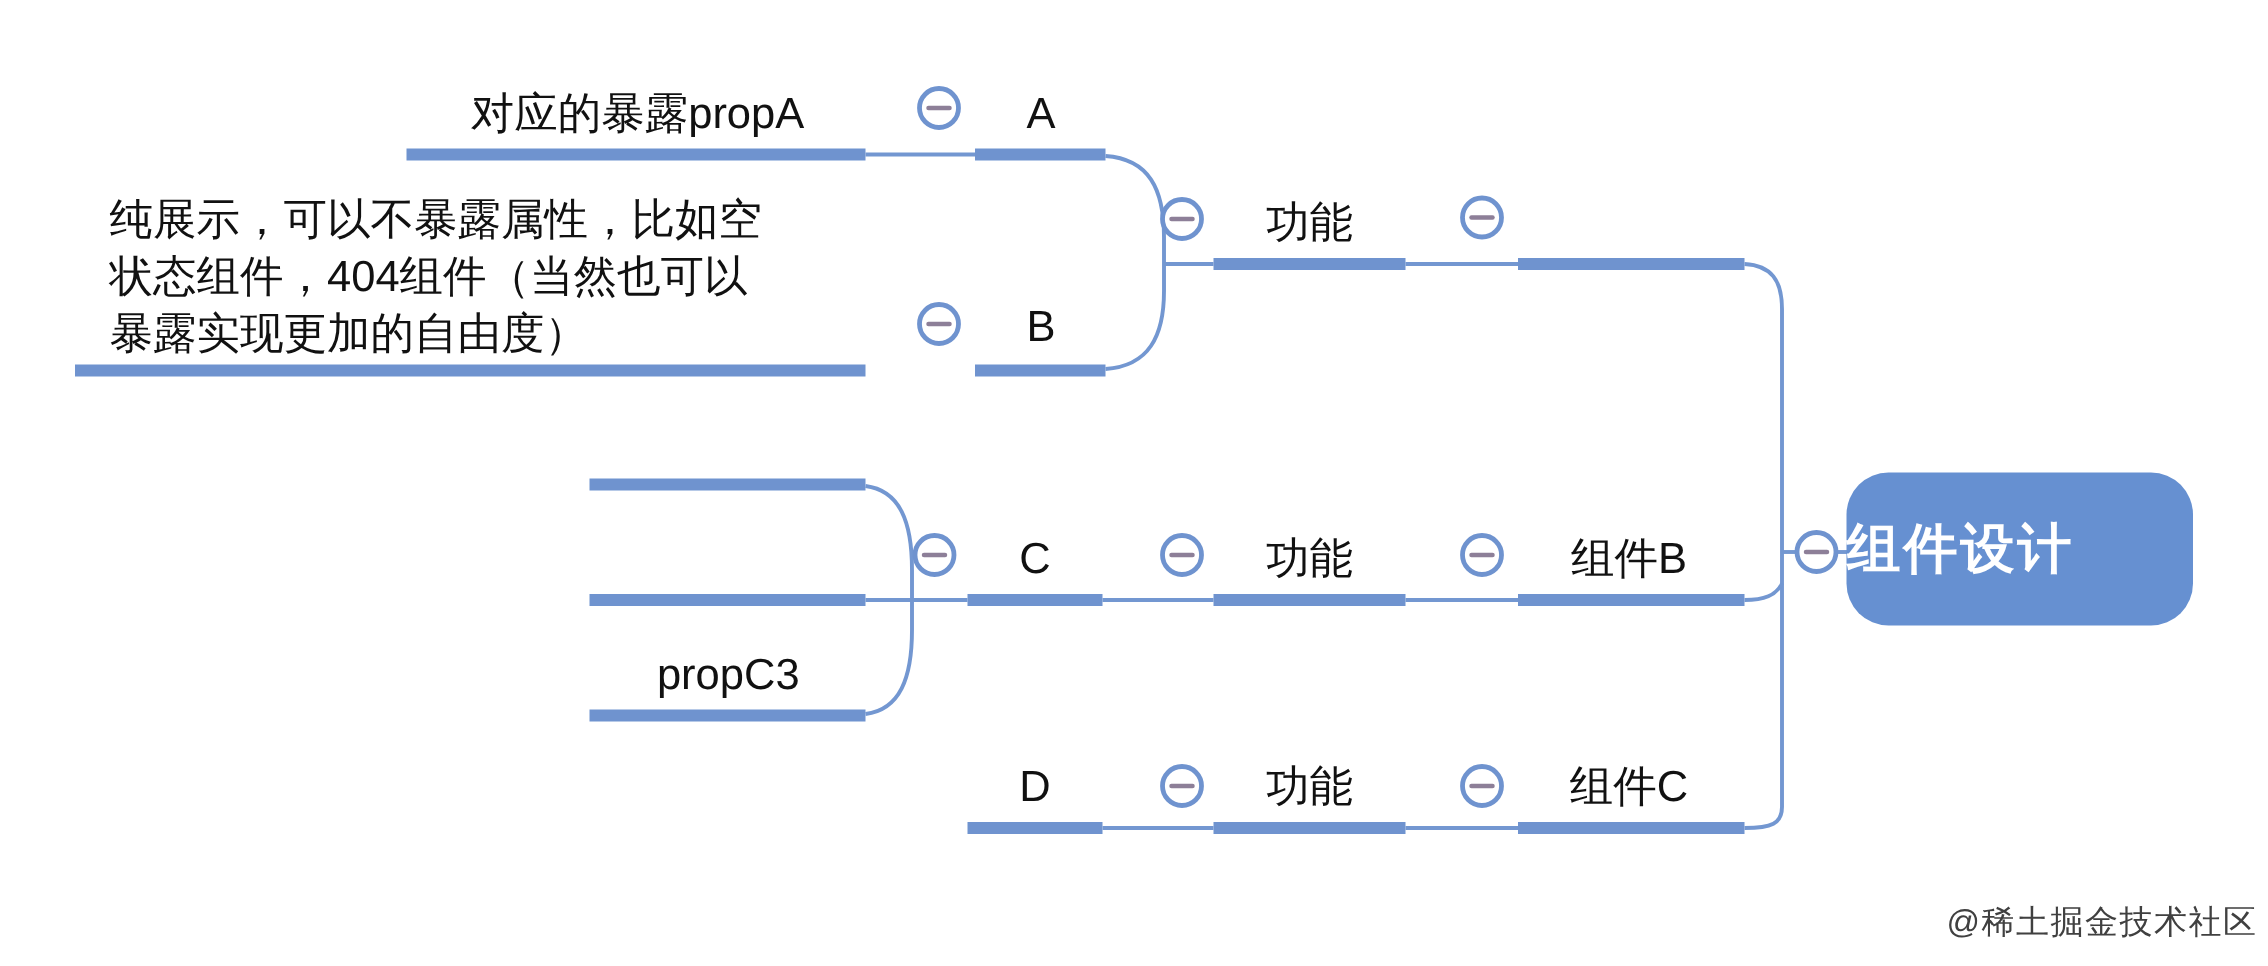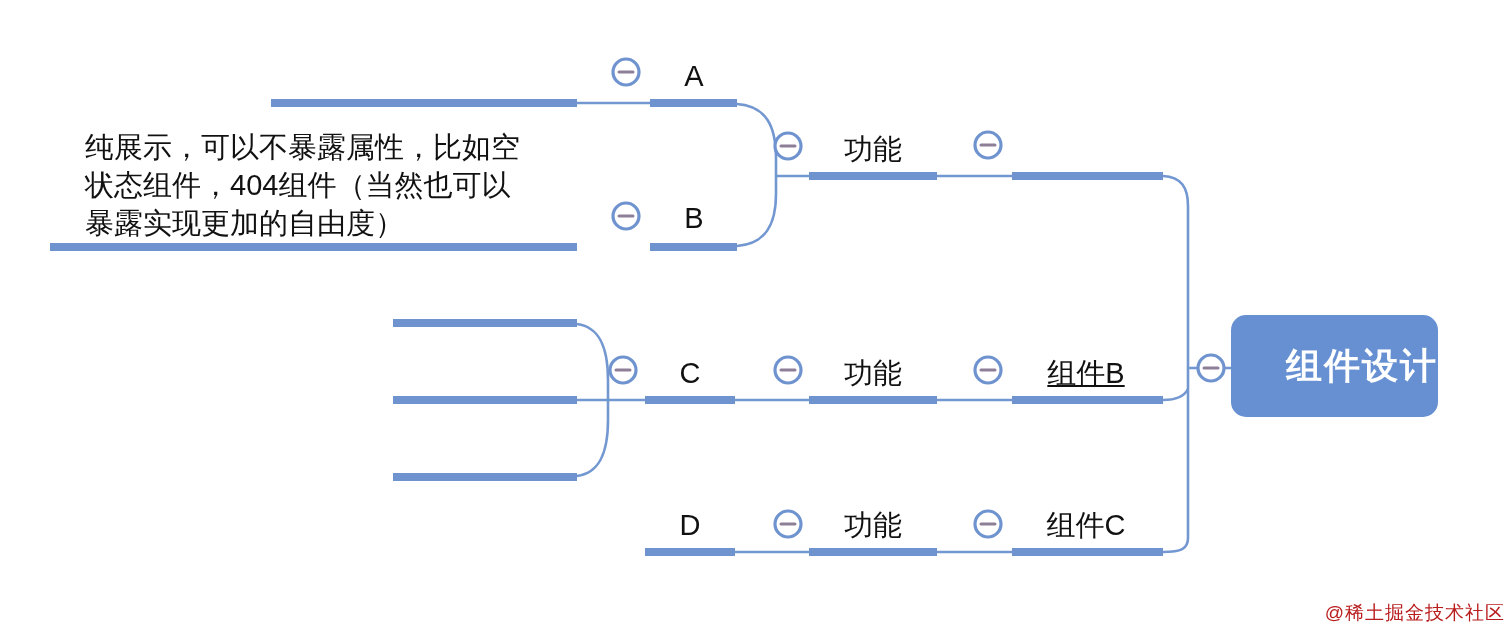--- a/index.html
+++ b/index.html
@@ -25,36 +25,36 @@
     cursor:default;
   }
   .label.multiline{
     text-align:left;
     white-space:normal;
     line-height:38px;
   }
   #root-node{
     position:absolute;
     left:1231px;top:315px;
-    width:207px;height:102px;
+    width:231px;height:102px;
     background:#6690d1;
-    border-radius:15px;
-    display:flex;align-items:center;justify-content:flex-end;
+    border-radius:28px;
+    display:flex;align-items:center;justify-content:flex-start;
   }
   #root-node .root-label{
     color:#ffffff;
     font-size:36px;
     font-weight:bold;
     letter-spacing:2px;
   }
   #watermark{
     position:absolute;
     right:7px;top:600px;
-    font-size:19px;
-    color:#b91c1c;
+    font-size:22px;
+    color:#404040;
     letter-spacing:1px;
   }
 </style>
 </head>
 <body>
 
 <div id="canvas">
 
   <svg id="lines" viewBox="0 0 1512 644" xmlns="http://www.w3.org/2000/svg">
 
@@ -126,28 +126,30 @@
     <g>
       <circle class="collapse-ring" cx="988" cy="524" r="13"></circle>
         <line class="collapse-minus" x1="981" y1="524" x2="995" y2="524"></line>
     </g>
     <g>
       <circle class="collapse-ring" cx="1211" cy="368" r="13"></circle>
         <line class="collapse-minus" x1="1204" y1="368" x2="1218" y2="368"></line>
     </g>
   </svg>
 
+  <div class="label" style="left:272px;top:59px;width:306px;">对应的暴露propA</div>
   <div class="label" style="left:654px;top:59px;width:80px;">A</div>
-  <div class="label multiline" style="left:85px;top:128px;width:452px;">纯展示，可以不暴露属性，比如空状态组件，404组件（当然也可以暴露实现更加的自由度）</div>
+  <div class="label multiline" style="left:73px;top:128px;width:452px;">纯展示，可以不暴露属性，比如空状态组件，404组件（当然也可以暴露实现更加的自由度）</div>
   <div class="label" style="left:654px;top:201px;width:80px;">B</div>
   <div class="label" style="left:813px;top:132px;width:120px;">功能</div>
 
+  <div class="label" style="left:413px;top:433px;width:145px;">propC3</div>
   <div class="label" style="left:650px;top:356px;width:80px;">C</div>
   <div class="label" style="left:813px;top:356px;width:120px;">功能</div>
-  <div class="label" style="left:1016px;top:356px;width:140px;text-decoration:underline;">组件B</div>
+  <div class="label" style="left:1016px;top:356px;width:140px;">组件B</div>
 
   <div class="label" style="left:650px;top:508px;width:80px;">D</div>
   <div class="label" style="left:813px;top:508px;width:120px;">功能</div>
   <div class="label" style="left:1016px;top:508px;width:140px;text-align:center;">组件C</div>
 
   <div id="root-node">
     <span class="root-label">组件设计</span>
   </div>
 
   <div id="watermark">@稀土掘金技术社区</div>

